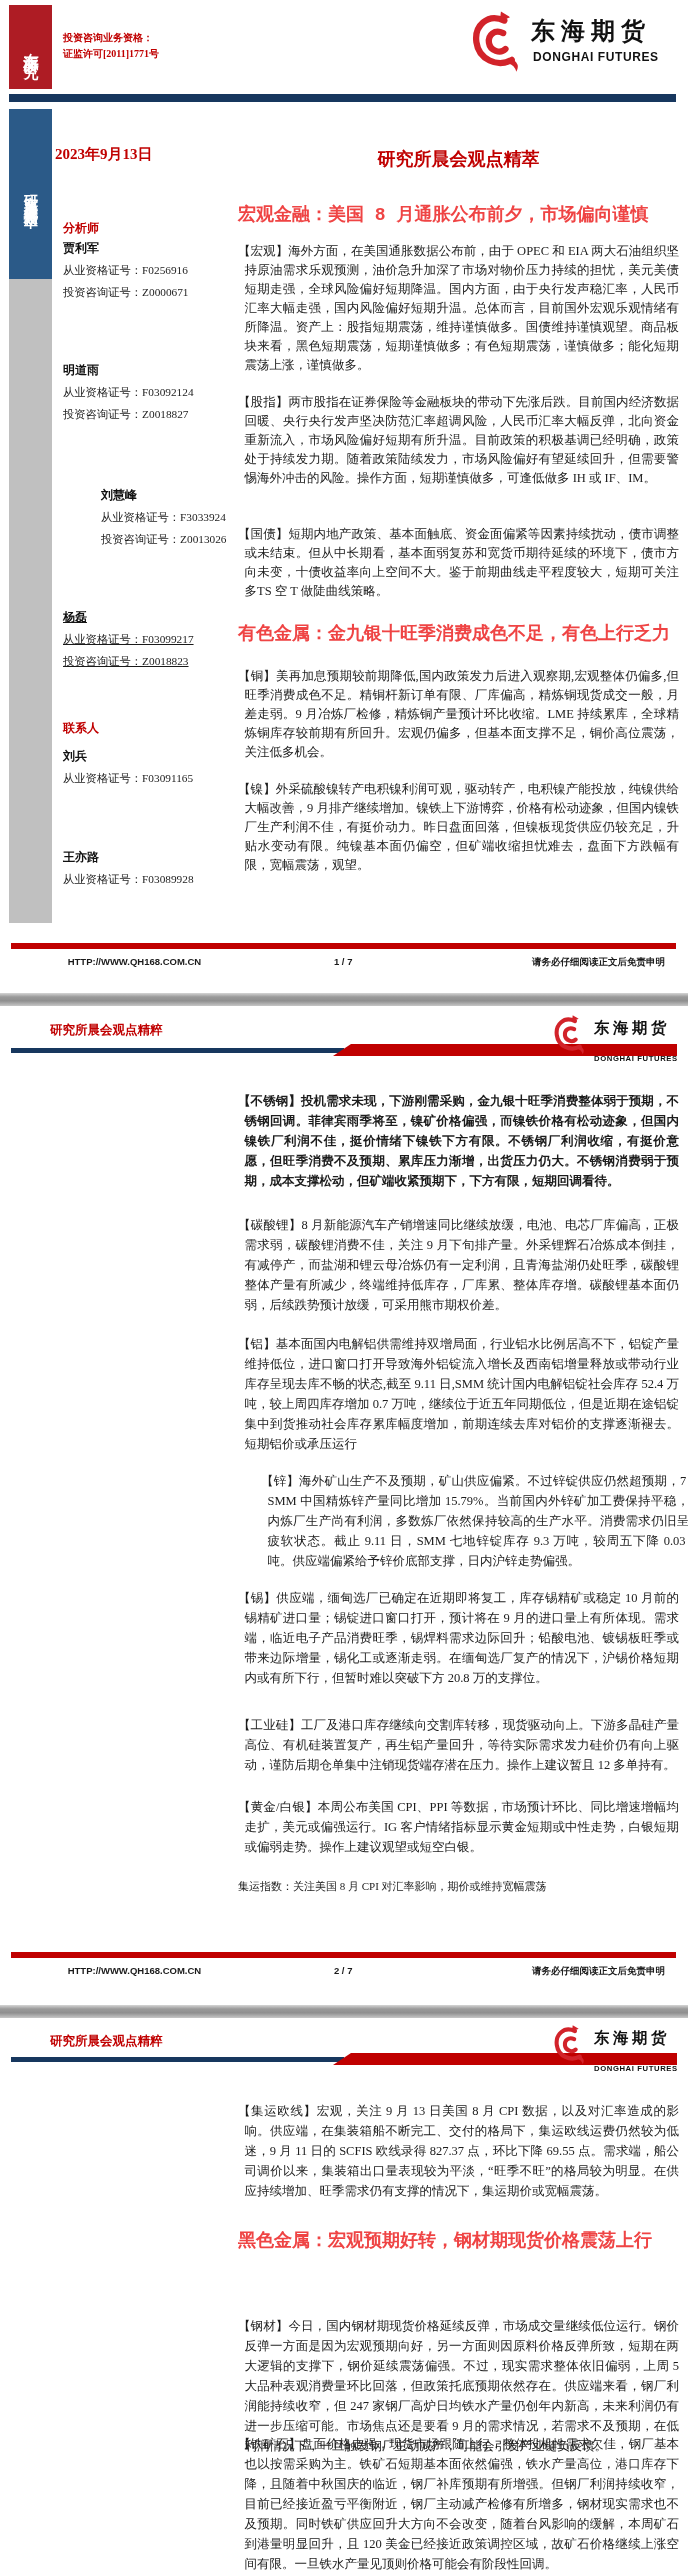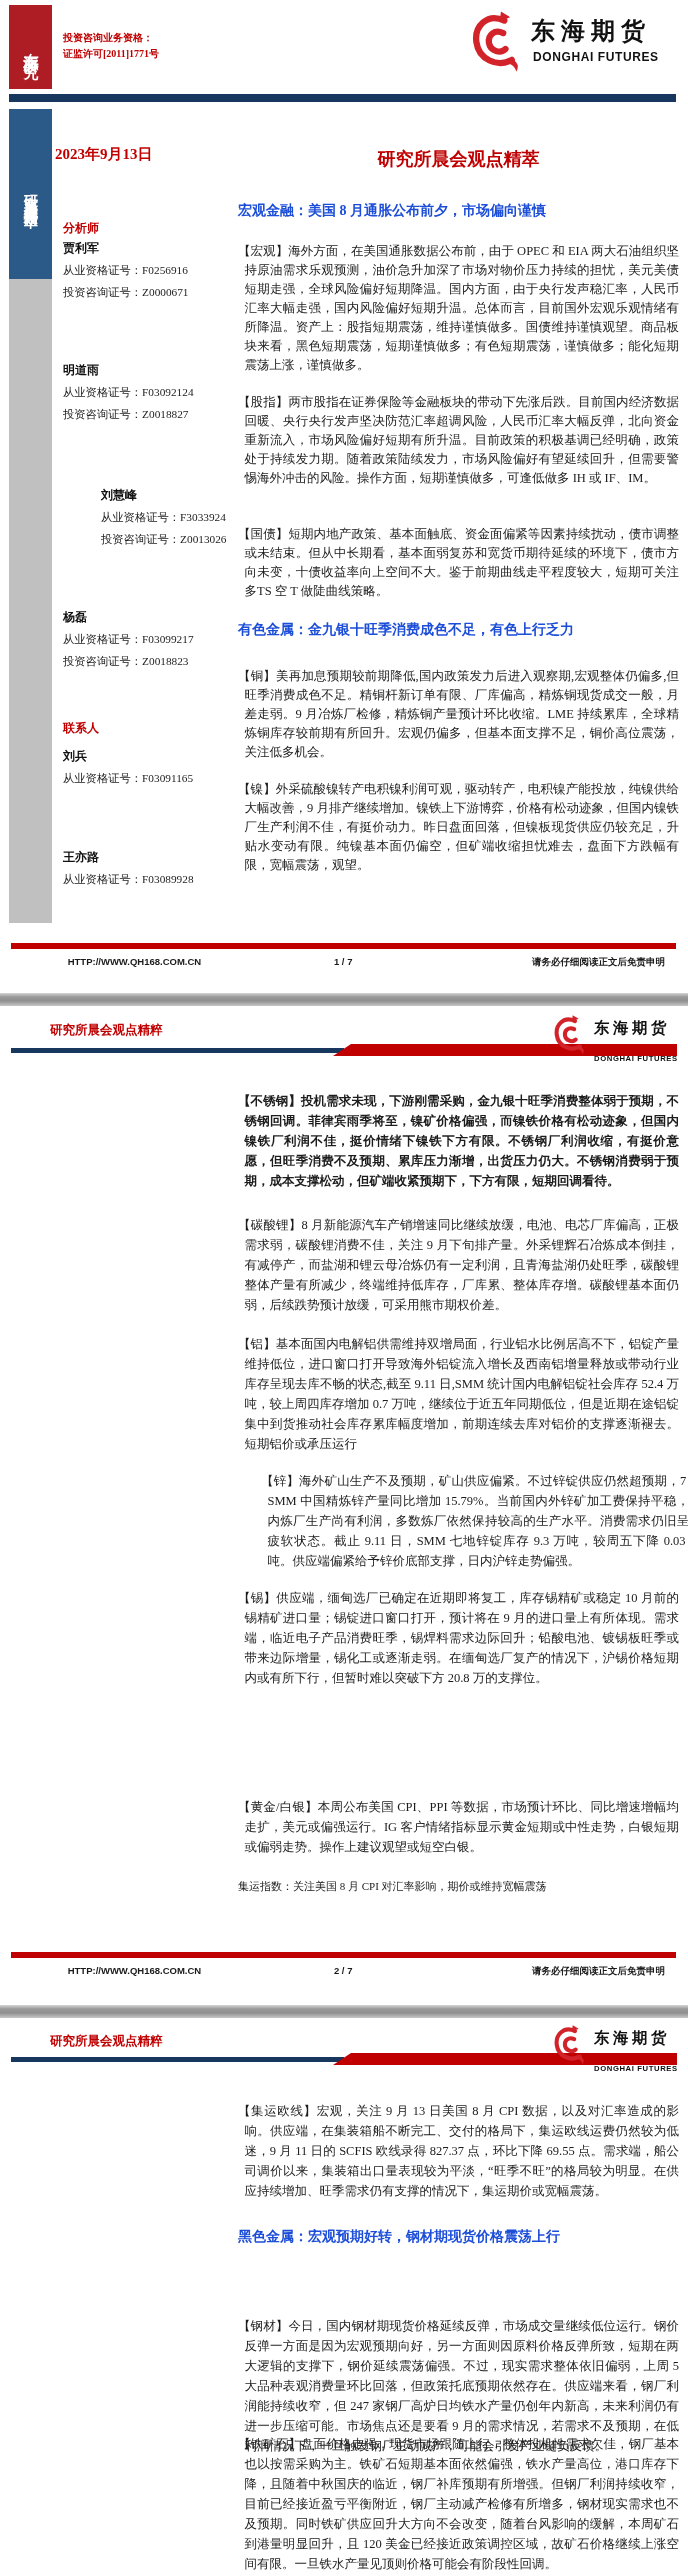--- a/index.html
+++ b/index.html
@@ -29,22 +29,22 @@
   .date{position:absolute;left:55px;top:145px;color:#c00000;font-weight:700;font-size:15px;}
   .side-label{position:absolute;left:63px;font-family:"Liberation Sans","DejaVu Sans",sans-serif;
               font-weight:700;font-size:12px;color:#c00000;}
   .an{position:absolute;left:63px;width:169px;}
   .an .nm{font-family:"Liberation Sans","DejaVu Sans",sans-serif;font-weight:700;font-size:12px;
           color:#111;line-height:14.3px;}
   .an .ln{font-size:11.3px;color:#222;line-height:14.3px;margin-top:7.7px;}
   
   .title1{position:absolute;left:238px;width:441px;text-align:center;color:#c00000;
           font-weight:700;font-size:18px;}
-  .h-sec{position:absolute;left:238px;width:441px;font-family:Liberation Serif, serif;
-         font-weight:700;font-size:14px;color:#1d4ed8;}
+  .h-sec{position:absolute;left:238px;width:441px;font-family:Liberation Mono, monospace;
+         font-weight:700;font-size:18px;color:#ef4444;}
   .para{position:absolute;left:238px;width:441px;font-size:12.5px;color:#1c1c1c;
         text-align:justify;padding-left:6.5px;text-indent:-6.5px;box-sizing:border-box;}
   .lh1{line-height:19px;}
   .lh2{line-height:20px;}
   .plain-sec{position:absolute;left:238px;width:441px;font-size:11px;color:#1c1c1c;}
   
   .fbar{position:absolute;left:10.7px;width:665px;height:6px;background:#c00000;}
   .frow{position:absolute;left:10.7px;width:665px;font-family:"Liberation Sans","DejaVu Sans",sans-serif;
         font-weight:700;font-size:9.5px;color:#1a1a1a;}
   .frow .fl{position:absolute;left:9px;top:0;padding-left:48px;}
@@ -111,21 +111,21 @@
     <div class="an" style="top:363px;">
       <div class="nm">明道雨</div>
       <div class="ln">从业资格证号：F03092124</div>
       <div class="ln">投资咨询证号：Z0018827</div>
     </div>
     <div class="an" style="top:488px;margin-left:38px;">
       <div class="nm">刘慧峰</div>
       <div class="ln">从业资格证号：F3033924</div>
       <div class="ln">投资咨询证号：Z0013026</div>
     </div>
-    <div class="an" style="top:610px;">
+    <div class="an" style="top:610px;text-decoration:underline;">
       <div class="nm">杨磊</div>
       <div class="ln">从业资格证号：F03099217</div>
       <div class="ln">投资咨询证号：Z0018823</div>
     </div>
 
     <div class="side-label" style="top:720px;">联系人</div>
     <div class="an" style="top:749px;">
       <div class="nm">刘兵</div>
       <div class="ln">从业资格证号：F03091165</div>
     </div>
@@ -173,20 +173,21 @@
       </svg>
       <div class="minilogo-cn z3" style="position:absolute;left:42px;top:9.5px;">东海期货</div>
       <div class="minilogo-en z1" style="position:absolute;left:42px;top:46px;">DONGHAI FUTURES</div>
     </div>
 
     <div class="para lh2" style="top:84px;font-weight:bold;">【不锈钢】投机需求未现，下游刚需采购，金九银十旺季消费整体弱于预期，不锈钢回调。菲律宾雨季将至，镍矿价格偏强，而镍铁价格有松动迹象，但国内镍铁厂利润不佳，挺价情绪下镍铁下方有限。不锈钢厂利润收缩，有挺价意愿，但旺季消费不及预期、累库压力渐增，出货压力仍大。不锈钢消费弱于预期，成本支撑松动，但矿端收紧预期下，下方有限，短期回调看待。</div>
     <div class="para lh2" style="top:208px;">【碳酸锂】8 月新能源汽车产销增速同比继续放缓，电池、电芯厂库偏高，正极需求弱，碳酸锂消费不佳，关注 9 月下旬排产量。外采锂辉石冶炼成本倒挂，有减停产，而盐湖和锂云母冶炼仍有一定利润，且青海盐湖仍处旺季，碳酸锂整体产量有所减少，终端维持低库存，厂库累、整体库存增。碳酸锂基本面仍弱，后续跌势预计放缓，可采用熊市期权价差。</div>
     <div class="para lh2" style="top:327px;">【铝】基本面国内电解铝供需维持双增局面，行业铝水比例居高不下，铝锭产量维持低位，进口窗口打开导致海外铝锭流入增长及西南铝增量释放或带动行业库存呈现去库不畅的状态,截至 9.11 日,SMM 统计国内电解铝锭社会库存 52.4 万吨，较上周四库存增加 0.7 万吨，继续位于近五年同期低位，但是近期在途铝锭集中到货推动社会库存累库幅度增加，前期连续去库对铝价的支撑逐渐褪去。短期铝价或承压运行</div>
     <div class="para lh2" style="top:464px;margin-left:23px;">【锌】海外矿山生产不及预期，矿山供应偏紧。不过锌锭供应仍然超预期，7 月SMM 中国精炼锌产量同比增加 15.79%。当前国内外锌矿加工费保持平稳，国内炼厂生产尚有利润，多数炼厂依然保持较高的生产水平。消费需求仍旧呈现疲软状态。截止 9.11 日，SMM 七地锌锭库存 9.3 万吨，较周五下降 0.03 万吨。供应端偏紧给予锌价底部支撑，日内沪锌走势偏强。</div>
     <div class="para lh2" style="top:581px;">【锡】供应端，缅甸选厂已确定在近期即将复工，库存锡精矿或稳定 10 月前的锡精矿进口量；锡锭进口窗口打开，预计将在 9 月的进口量上有所体现。需求端，临近电子产品消费旺季，锡焊料需求边际回升；铅酸电池、镀锡板旺季或带来边际增量，锡化工或逐渐走弱。在缅甸选厂复产的情况下，沪锡价格短期内或有所下行，但暂时难以突破下方 20.8 万的支撑位。</div>
+    <div class="para lh2" style="top:708px;">【工业硅】工厂及港口库存继续向交割库转移，现货驱动向上。下游多晶硅产量高位、有机硅装置复产，再生铝产量回升，等待实际需求发力硅价仍有向上驱动，谨防后期仓单集中注销现货端存潜在压力。操作上建议暂且 12 多单持有。</div>
     <div class="para lh2" style="top:790px;">【黄金/白银】本周公布美国 CPI、PPI 等数据，市场预计环比、同比增速增幅均走扩，美元或偏强运行。IG 客户情绪指标显示黄金短期或中性走势，白银短期或偏弱走势。操作上建议观望或短空白银。</div>
     <div class="plain-sec" style="top:872px;">集运指数：关注美国 8 月 CPI 对汇率影响，期价或维持宽幅震荡</div>
 
     <div class="fbar" style="top:945px;"></div>
     <div class="frow" style="top:958px;height:14.3px;">
       <span class="fl">HTTP://WWW.QH168.COM.CN</span>
       <span class="fc">2 / 7</span>
       <span class="fr">请务必仔细阅读正文后免责申明</span>
     </div>
   </section>

